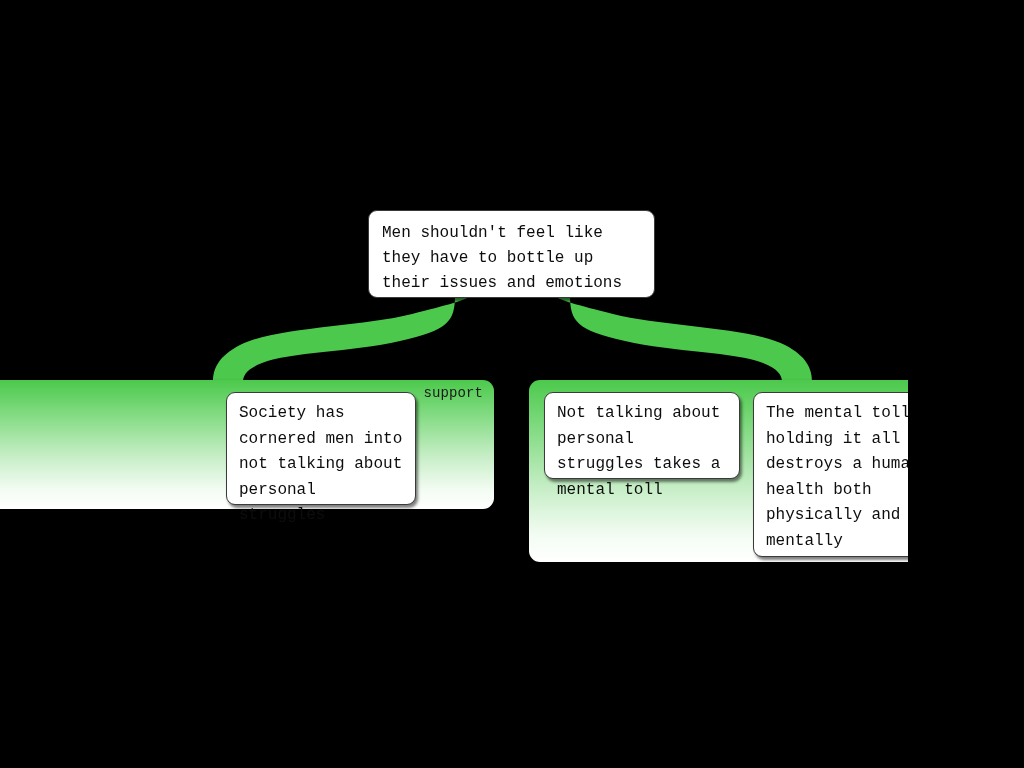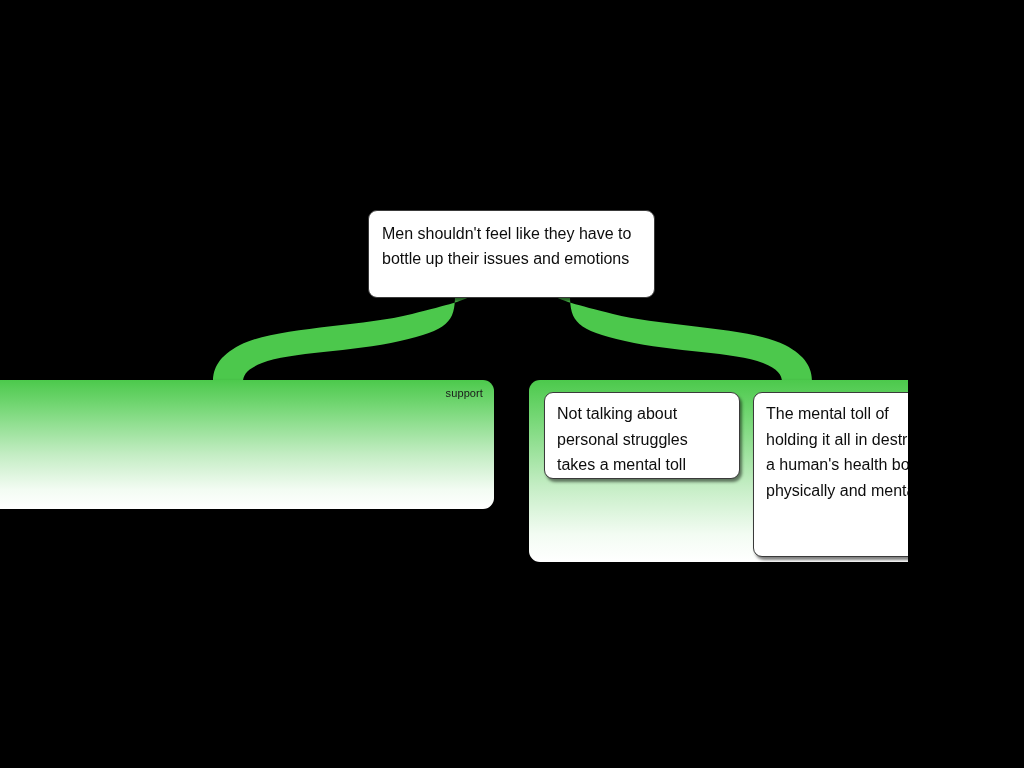--- a/index.html
+++ b/index.html
@@ -7,21 +7,21 @@
     margin: 0;
     padding: 0;
     background: #000000;
   }
   #canvas {
     position: relative;
     width: 908px;
     height: 768px;
     background: #000000;
     overflow: hidden;
-    font-family: Liberation Sans, sans-serif;
+    font-family: Liberation Mono, monospace;
   }
   #connector-layer {
     position: absolute;
     left: 0;
     top: 0;
     width: 1024px;
     height: 768px;
     pointer-events: none;
   }
 
@@ -60,21 +60,21 @@
   .group-right {
     left: 529px;
     top: 380px;
     width: 494px;
     height: 182px;
   }
   .group-label {
     position: absolute;
     top: 6px;
     right: 11px;
-    font-size: 11px;
+    font-size: 14px;
     line-height: 14px;
     color: #1a1a1a;
     letter-spacing: 0.1px;
   }
 
   
   .reason-box {
     position: absolute;
     box-sizing: border-box;
     background: #ffffff;
@@ -116,20 +116,21 @@
              C 812,368 806,356 785,345
              C 750,327 665,327 613,314
              C 577,305 559,300 552,295
              Z"></path>
   </svg>
 
   <div class="claim-box">Men shouldn't feel like they have to bottle up their issues and emotions</div>
 
   <div class="support-group group-left">
     <div class="group-label">support</div>
+    <div class="reason-box rb-2">Society has cornered men into not talking about personal struggles</div>
   </div>
 
   <div class="support-group group-right">
     <div class="group-label">support</div>
     <div class="reason-box rb-4">The mental toll of holding it all in destroys a human's health both physically and mentally</div>
     <div class="reason-box rb-3">Not talking about personal struggles takes a mental toll</div>
   </div>
 
 </div>
 

